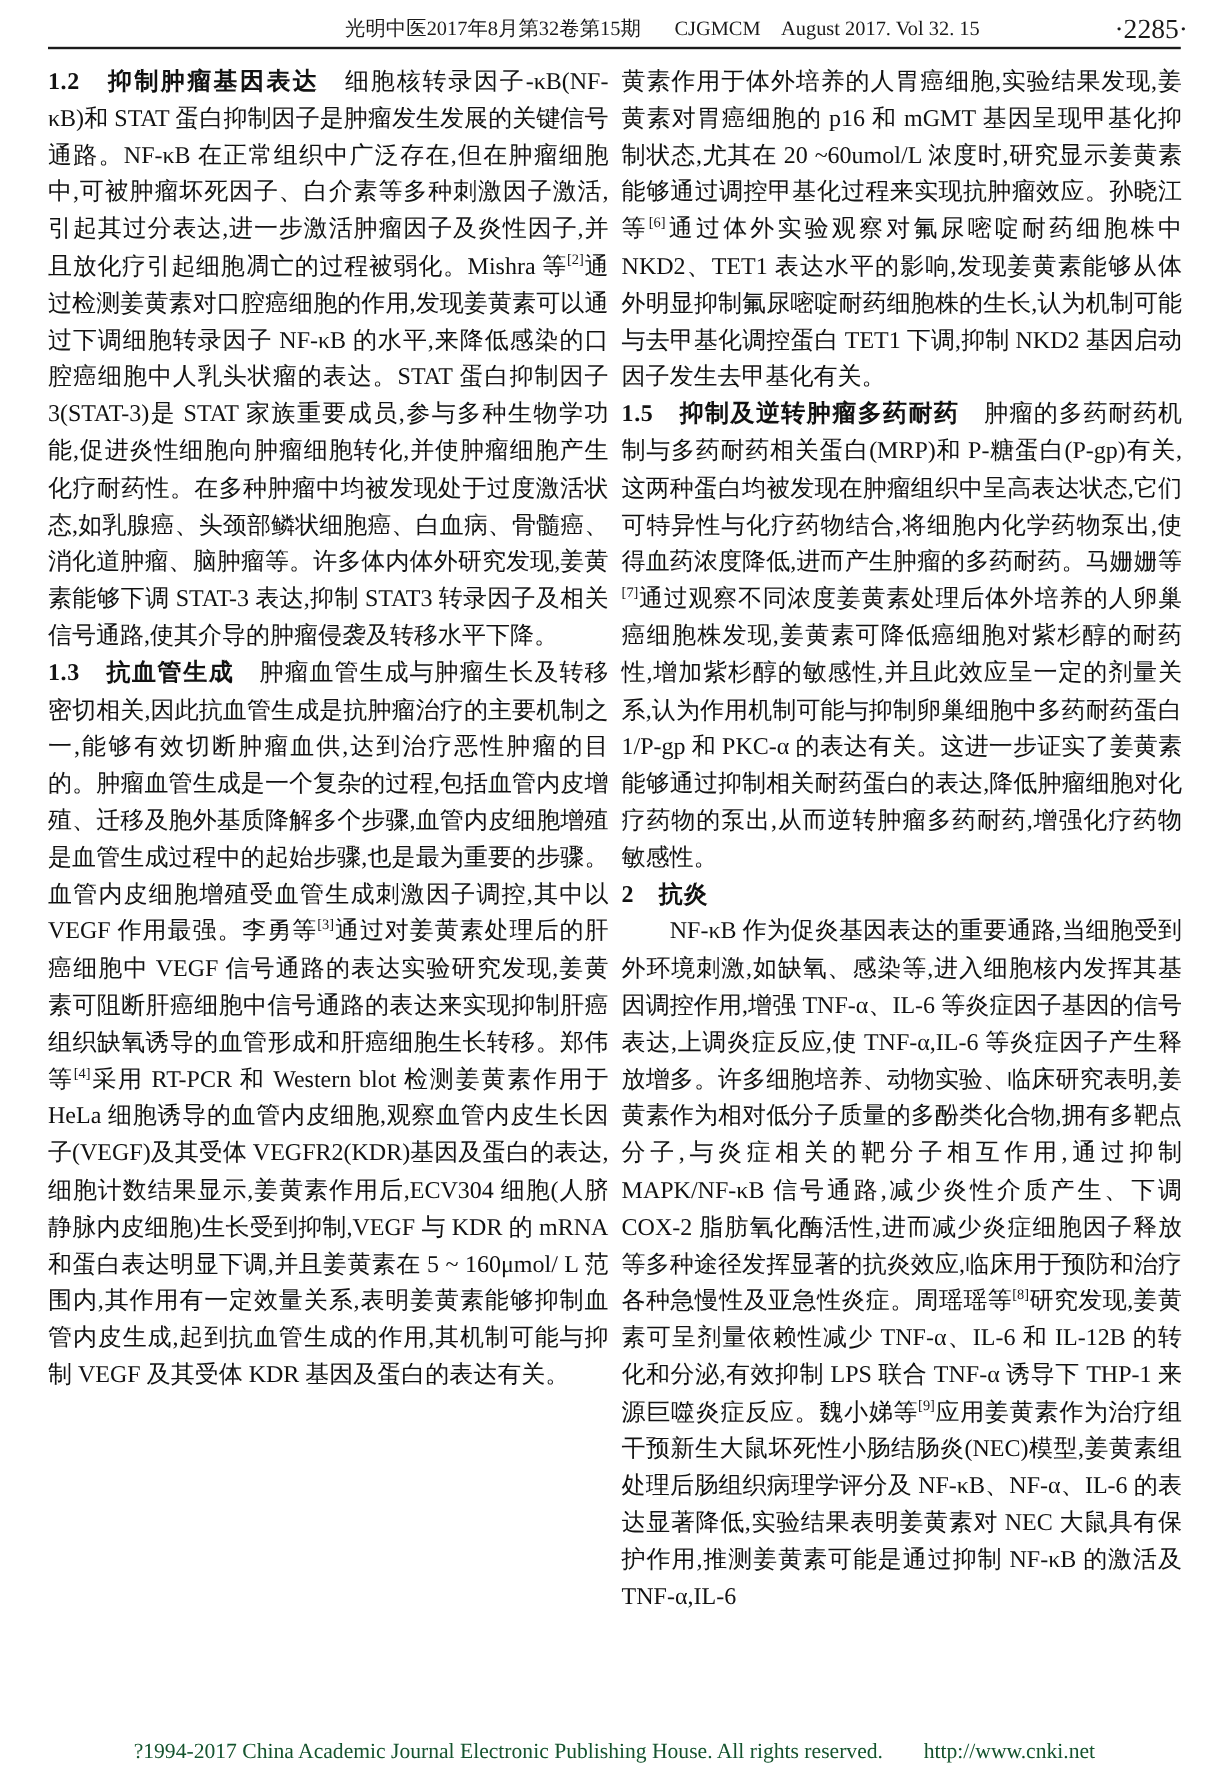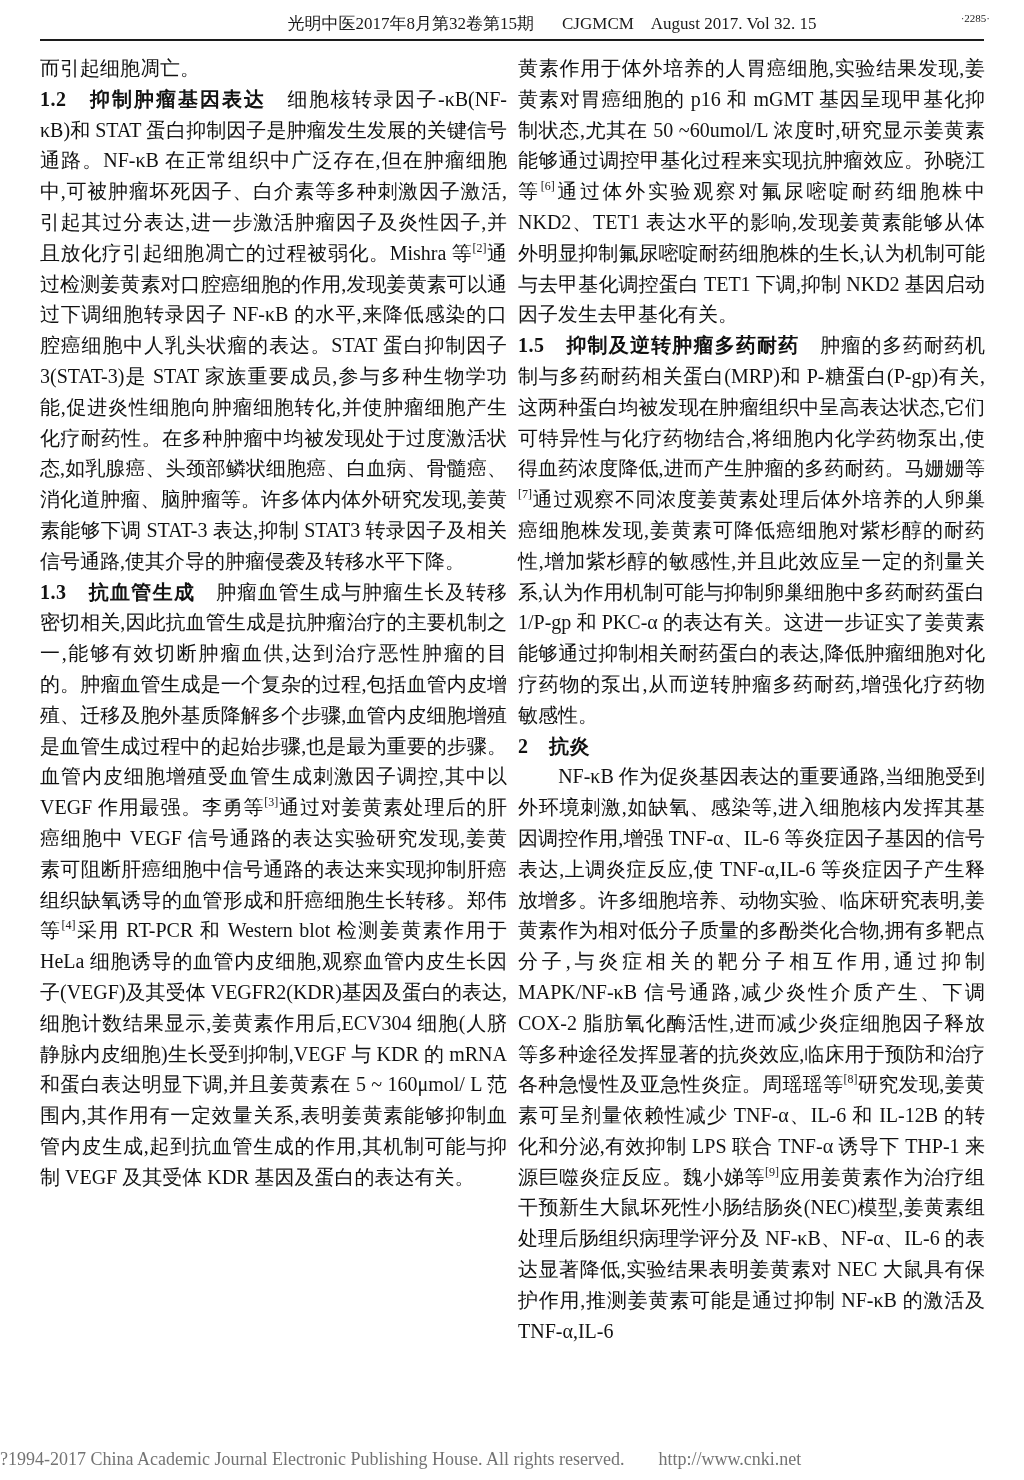--- a/index.html
+++ b/index.html
@@ -13,21 +13,21 @@
   }
   .page { position:absolute; inset:0; }
   .header-center {
     position:absolute; top:12px; left:80px; right:0;
     text-align:center; font-size:17px; color:#1a1a1a;
     white-space:nowrap;
   }
   .header-center .en { margin-left:28px; }
   .pagenum {
     position:absolute; top:12px; right:34px;
-    font-size:11px; color:#1a1a1a;
+    font-size:23px; color:#1a1a1a;
   }
   .rule {
     position:absolute; top:39px; left:40px; right:40px;
     border-top:2px solid #1c1c1c; height:0;
   }
   .columns {
     position:absolute; top:53px; left:40px; right:39px;
     display:flex; gap:11px;
   }
   .col {
@@ -40,45 +40,45 @@
   .seg-bold {
     font-weight:bold;
     font-family:Liberation Serif, serif;
     letter-spacing:0.5px;
   }
   .seg-sup {
     font-size:12px; vertical-align:super; line-height:0;
   }
   .footer {
     position:absolute; top:1449px; left:0; right:0;
-    font-size:18px; color:#737373;
+    font-size:18px; color:#14532d;
     white-space:nowrap;
+    text-align:center;
   }
   .footer .url { margin-left:34px; }
 </style>
 </head>
 <body>
 
 <div class="page">
 
   <div class="header-center">
     <span>光明中医2017年8月第32卷第15期</span><span class="en">CJGMCM　August 2017. Vol 32. 15</span>
   </div>
   <span class="pagenum">·2285·</span>
 
   <div class="rule"></div>
 
   <div class="columns">
     <div class="col">
-        <p><span class="seg-normal">而引起细胞凋亡。</span></p>
         <p><span class="seg-bold">1.2　抑制肿瘤基因表达</span><span class="seg-normal">　细胞核转录因子-κB(NF-κB)和 STAT 蛋白抑制因子是肿瘤发生发展的关键信号通路。NF-κB 在正常组织中广泛存在,但在肿瘤细胞中,可被肿瘤坏死因子、白介素等多种刺激因子激活,引起其过分表达,进一步激活肿瘤因子及炎性因子,并且放化疗引起细胞凋亡的过程被弱化。Mishra 等</span><span class="seg-sup">[2]</span><span class="seg-normal">通过检测姜黄素对口腔癌细胞的作用,发现姜黄素可以通过下调细胞转录因子 NF-κB 的水平,来降低感染的口腔癌细胞中人乳头状瘤的表达。STAT 蛋白抑制因子 3(STAT-3)是 STAT 家族重要成员,参与多种生物学功能,促进炎性细胞向肿瘤细胞转化,并使肿瘤细胞产生化疗耐药性。在多种肿瘤中均被发现处于过度激活状态,如乳腺癌、头颈部鳞状细胞癌、白血病、骨髓癌、消化道肿瘤、脑肿瘤等。许多体内体外研究发现,姜黄素能够下调 STAT-3 表达,抑制 STAT3 转录因子及相关信号通路,使其介导的肿瘤侵袭及转移水平下降。</span></p>
         <p><span class="seg-bold">1.3　抗血管生成</span><span class="seg-normal">　肿瘤血管生成与肿瘤生长及转移密切相关,因此抗血管生成是抗肿瘤治疗的主要机制之一,能够有效切断肿瘤血供,达到治疗恶性肿瘤的目的。肿瘤血管生成是一个复杂的过程,包括血管内皮增殖、迁移及胞外基质降解多个步骤,血管内皮细胞增殖是血管生成过程中的起始步骤,也是最为重要的步骤。血管内皮细胞增殖受血管生成刺激因子调控,其中以 VEGF 作用最强。李勇等</span><span class="seg-sup">[3]</span><span class="seg-normal">通过对姜黄素处理后的肝癌细胞中 VEGF 信号通路的表达实验研究发现,姜黄素可阻断肝癌细胞中信号通路的表达来实现抑制肝癌组织缺氧诱导的血管形成和肝癌细胞生长转移。郑伟等</span><span class="seg-sup">[4]</span><span class="seg-normal">采用 RT-PCR 和 Western blot 检测姜黄素作用于 HeLa 细胞诱导的血管内皮细胞,观察血管内皮生长因子(VEGF)及其受体 VEGFR2(KDR)基因及蛋白的表达,细胞计数结果显示,姜黄素作用后,ECV304 细胞(人脐静脉内皮细胞)生长受到抑制,VEGF 与 KDR 的 mRNA 和蛋白表达明显下调,并且姜黄素在 5 ~ 160μmol/ L 范围内,其作用有一定效量关系,表明姜黄素能够抑制血管内皮生成,起到抗血管生成的作用,其机制可能与抑制 VEGF 及其受体 KDR 基因及蛋白的表达有关。</span></p>
       </div>
     <div class="col">
-        <p><span class="seg-normal">黄素作用于体外培养的人胃癌细胞,实验结果发现,姜黄素对胃癌细胞的 p16 和 mGMT 基因呈现甲基化抑制状态,尤其在 50 ~60umol/L 浓度时,研究显示姜黄素能够通过调控甲基化过程来实现抗肿瘤效应。孙晓江等</span><span class="seg-sup">[6]</span><span class="seg-normal">通过体外实验观察对氟尿嘧啶耐药细胞株中 NKD2、TET1 表达水平的影响,发现姜黄素能够从体外明显抑制氟尿嘧啶耐药细胞株的生长,认为机制可能与去甲基化调控蛋白 TET1 下调,抑制 NKD2 基因启动因子发生去甲基化有关。</span></p>
+        <p><span class="seg-normal">黄素作用于体外培养的人胃癌细胞,实验结果发现,姜黄素对胃癌细胞的 p16 和 mGMT 基因呈现甲基化抑制状态,尤其在 20 ~60umol/L 浓度时,研究显示姜黄素能够通过调控甲基化过程来实现抗肿瘤效应。孙晓江等</span><span class="seg-sup">[6]</span><span class="seg-normal">通过体外实验观察对氟尿嘧啶耐药细胞株中 NKD2、TET1 表达水平的影响,发现姜黄素能够从体外明显抑制氟尿嘧啶耐药细胞株的生长,认为机制可能与去甲基化调控蛋白 TET1 下调,抑制 NKD2 基因启动因子发生去甲基化有关。</span></p>
         <p><span class="seg-bold">1.5　抑制及逆转肿瘤多药耐药</span><span class="seg-normal">　肿瘤的多药耐药机制与多药耐药相关蛋白(MRP)和 P-糖蛋白(P-gp)有关,这两种蛋白均被发现在肿瘤组织中呈高表达状态,它们可特异性与化疗药物结合,将细胞内化学药物泵出,使得血药浓度降低,进而产生肿瘤的多药耐药。马姗姗等</span><span class="seg-sup">[7]</span><span class="seg-normal">通过观察不同浓度姜黄素处理后体外培养的人卵巢癌细胞株发现,姜黄素可降低癌细胞对紫杉醇的耐药性,增加紫杉醇的敏感性,并且此效应呈一定的剂量关系,认为作用机制可能与抑制卵巢细胞中多药耐药蛋白 1/P-gp 和 PKC-α 的表达有关。这进一步证实了姜黄素能够通过抑制相关耐药蛋白的表达,降低肿瘤细胞对化疗药物的泵出,从而逆转肿瘤多药耐药,增强化疗药物敏感性。</span></p>
         <p><span class="seg-bold">2　抗炎</span></p>
         <p><span class="seg-normal">　　NF-κB 作为促炎基因表达的重要通路,当细胞受到外环境刺激,如缺氧、感染等,进入细胞核内发挥其基因调控作用,增强 TNF-α、IL-6 等炎症因子基因的信号表达,上调炎症反应,使 TNF-α,IL-6 等炎症因子产生释放增多。许多细胞培养、动物实验、临床研究表明,姜黄素作为相对低分子质量的多酚类化合物,拥有多靶点分子,与炎症相关的靶分子相互作用,通过抑制 MAPK/NF-κB 信号通路,减少炎性介质产生、下调 COX-2 脂肪氧化酶活性,进而减少炎症细胞因子释放等多种途径发挥显著的抗炎效应,临床用于预防和治疗各种急慢性及亚急性炎症。周瑶瑶等</span><span class="seg-sup">[8]</span><span class="seg-normal">研究发现,姜黄素可呈剂量依赖性减少 TNF-α、IL-6 和 IL-12B 的转化和分泌,有效抑制 LPS 联合 TNF-α 诱导下 THP-1 来源巨噬炎症反应。魏小娣等</span><span class="seg-sup">[9]</span><span class="seg-normal">应用姜黄素作为治疗组干预新生大鼠坏死性小肠结肠炎(NEC)模型,姜黄素组处理后肠组织病理学评分及 NF-κB、NF-α、IL-6 的表达显著降低,实验结果表明姜黄素对 NEC 大鼠具有保护作用,推测姜黄素可能是通过抑制 NF-κB 的激活及 TNF-α,IL-6</span></p>
       </div>
   </div>
 
   <div class="footer">
     <span>?1994-2017 China Academic Journal Electronic Publishing House. All rights reserved.</span><span class="url">http://www.cnki.net</span>
   </div>
 

